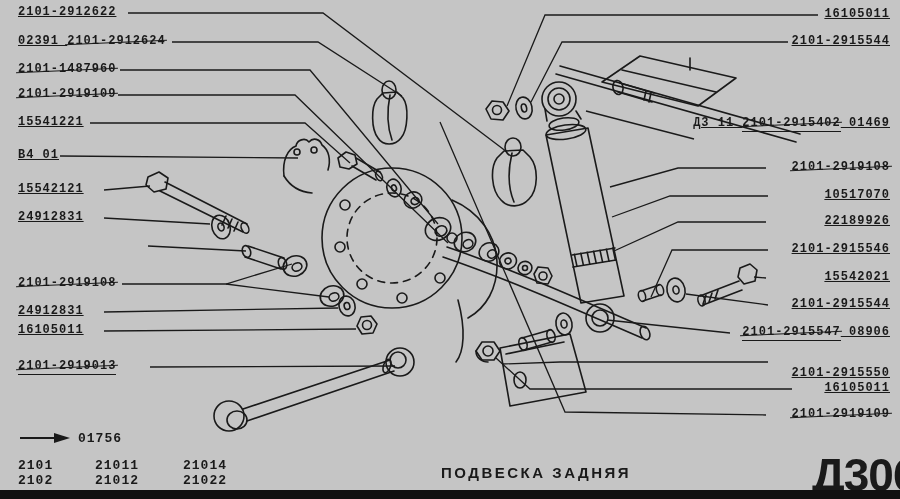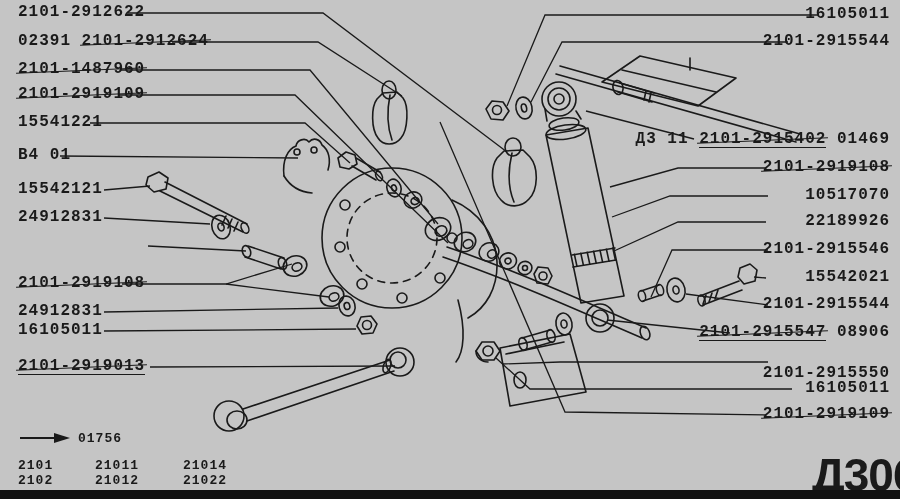--- a/index.html
+++ b/index.html
@@ -4,22 +4,22 @@
 <style>
   html,body{margin:0;padding:0;}
   #page{
     position:relative;width:900px;height:499px;overflow:hidden;
     background:#c5c5c5;
     font-family:"Liberation Mono","DejaVu Sans Mono",monospace;
     color:#1a1a1a;
   }
   #art{position:absolute;left:0;top:0;}
   .lbl{
-    position:absolute;font-size:16px;font-weight:700;letter-spacing:1px;
-    line-height:14px;white-space:pre;
+    position:absolute;font-size:12px;font-weight:700;letter-spacing:1px;
+    line-height:14px;white-space:pre;text-decoration:underline;
   }
   .lbl.l{left:18px;}
   .lbl.r{right:10px;text-align:right;}
   .lbl span:empty{display:none;}
   .strike,.ustrike{position:relative;display:inline-block;}
   .strike::after,.ustrike::after{
     content:"";position:absolute;left:-2px;right:-2px;top:55%;
     border-top:1.8px solid #1a1a1a;transform:rotate(-2.5deg);
   }
   .ustrike{border-bottom:1.6px solid #1a1a1a;padding-bottom:1px;}
@@ -298,35 +298,36 @@
   <div class="lbl l" style="top:148px"><span>В4 01</span></div>
   <div class="lbl l" style="top:182px"><span>15542121</span></div>
   <div class="lbl l" style="top:210px"><span>24912831</span></div>
   <div class="lbl l" style="top:276px"><span class="strike">2101-2919108</span></div>
   <div class="lbl l" style="top:304px"><span>24912831</span></div>
   <div class="lbl l" style="top:323px"><span>16105011</span></div>
   <div class="lbl l" style="top:359px"><span class="ustrike">2101-2919013</span></div>
 
   <div class="lbl r" style="top:7px"><span>16105011</span></div>
   <div class="lbl r" style="top:34px"><span>2101-2915544</span></div>
-  <div class="lbl r" style="top:132px"><span>Д3 11 </span><span class="ustrike">2101-2915402</span><span> 01469</span></div>
+  <div class="lbl r" style="top:116px"><span>Д3 11 </span><span class="ustrike">2101-2915402</span><span> 01469</span></div>
   <div class="lbl r" style="top:160px"><span class="strike">2101-2919108</span></div>
   <div class="lbl r" style="top:188px"><span>10517070</span></div>
   <div class="lbl r" style="top:214px"><span>22189926</span></div>
   <div class="lbl r" style="top:242px"><span>2101-2915546</span></div>
   <div class="lbl r" style="top:270px"><span>15542021</span></div>
   <div class="lbl r" style="top:297px"><span>2101-2915544</span></div>
   <div class="lbl r" style="top:325px"><span class="ustrike">2101-2915547</span><span> 08906</span></div>
   <div class="lbl r" style="top:366px"><span>2101-2915550</span></div>
   <div class="lbl r" style="top:381px"><span>16105011</span></div>
   <div class="lbl r" style="top:407px"><span class="strike">2101-2919109</span></div>
 
   <div id="arrowref">01756</div>
 
   <div id="models">
     <div class="mrow"><span class="mc1">2101</span><span class="mc2">21011</span><span class="mc3">21014</span></div>
     <div class="mrow"><span class="mc1">2102</span><span class="mc2">21012</span><span class="mc3">21022</span></div>
   </div>
 
+  <div id="title">ПОДВЕСКА ЗАДНЯЯ</div>
   <div id="platecode">Д306</div>
   <div id="blackbar"></div>
 
 </div>
 
 </body></html>

